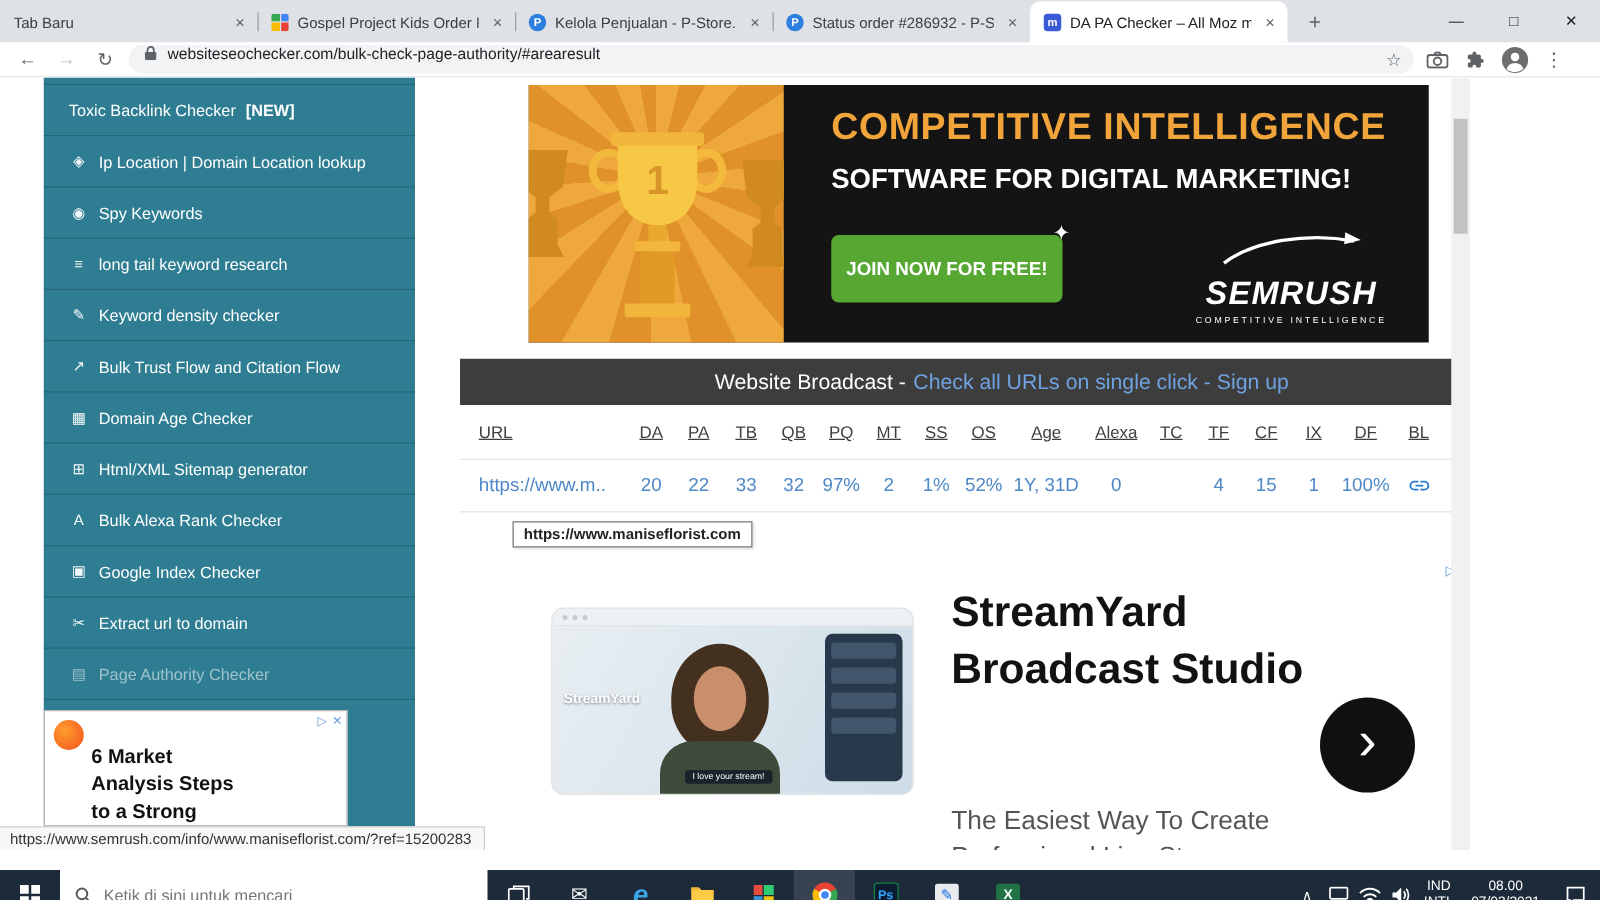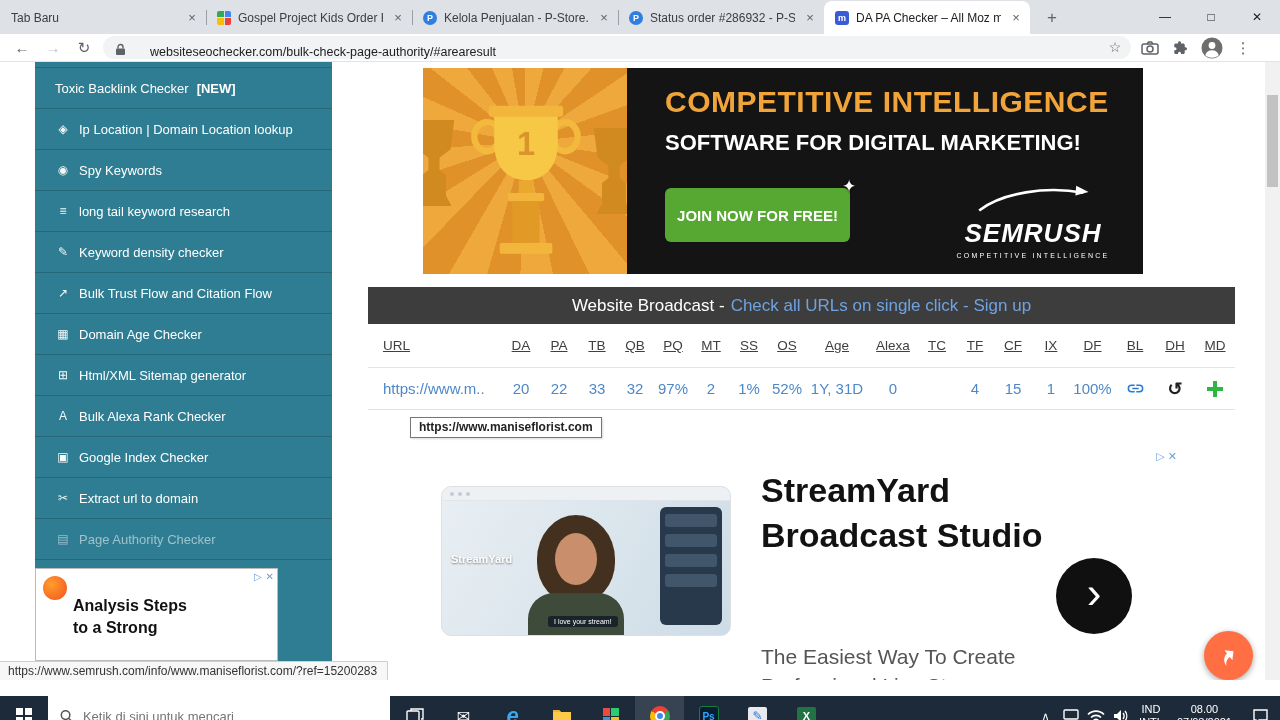--- a/index.html
+++ b/index.html
@@ -18,26 +18,26 @@
   .fav.pstore{background:#2f7fe0;border-radius:50%;color:#fff;font-size:9px;font-weight:bold;text-align:center;line-height:14px;}
   .fav.moz{background:#3b5bd6;color:#fff;font-size:9px;font-weight:bold;text-align:center;line-height:14px;}
   .newtab{width:28px;height:28px;margin:0 0 2px 8px;font-size:17px;color:#5f6368;display:flex;align-items:center;justify-content:center;}
   .wincontrols{position:absolute;right:0;top:0;height:34px;display:flex;}
   .winbtn{width:46px;display:flex;align-items:center;justify-content:center;font-size:12px;color:#202124;}
 
   
   .navbar{position:absolute;top:34px;left:0;right:0;height:28px;background:#fff;display:flex;align-items:center;gap:7px;padding:0 10px;border-bottom:1px solid #e1e3e6;}
   .nav-icon{width:24px;height:24px;display:flex;align-items:center;justify-content:center;font-size:15px;color:#5f6368;flex:0 0 auto;}
   .nav-icon.disabled{color:#bdc1c6;}
-  .addr{flex:1;max-width:1028px;height:23px;background:#f1f3f4;border-radius:12px;display:flex;align-items:flex-end;gap:24px;padding:0 4px 0 12px;font-size:12.5px;color:#202124;}
+  .addr{flex:1;max-width:1028px;height:23px;background:#f1f3f4;border-radius:12px;display:flex;align-items:flex-start;gap:8px;padding:0 4px 0 12px;font-size:12.5px;color:#202124;}
   .addr .url{flex:1;white-space:nowrap;overflow:hidden;}
   .addr .star{font-size:14px;}
 
   
-  .page{position:absolute;top:62px;left:0;width:1280px;height:618px;background:#fff;overflow:hidden;}
+  .page{position:absolute;top:62px;left:0;width:1176px;height:618px;background:#fff;overflow:hidden;}
 
   
   .sidebar{position:absolute;left:35px;top:0;width:297px;height:618px;background:#2e7d92;}
   .sb-spacer{height:6px;border-bottom:1px solid rgba(0,0,0,.18);}
   .sb-item{height:41px;display:flex;align-items:center;gap:8px;padding:0 12px 0 20px;border-bottom:1px solid rgba(0,0,0,.18);color:#fff;font-size:13px;cursor:pointer;}
   .sb-item .glyph{width:16px;text-align:center;font-size:12px;opacity:.95;flex:0 0 16px;}
   .sb-item .badge{font-weight:bold;}
   .sb-item.muted{color:#9fc2cc;}
   .sb-ad{position:absolute;left:0;top:506px;width:243px;height:93px;background:#fff;border:1px solid #bbb;z-index:2;}
   .sb-ad-x{position:absolute;right:3px;top:2px;font-size:10px;color:#6a9fd8;display:flex;gap:4px;}
@@ -257,20 +257,21 @@
       <span>Page Authority Checker</span>
     </div>
 
     <div class="sb-ad">
       <div class="sb-ad-x">
         <span>▷</span>
         <span>✕</span>
       </div>
       <div class="sb-ad-logo"></div>
       <div class="sb-ad-text">
+        <div>6 Market</div>
         <div>Analysis Steps</div>
         <div>to a Strong</div>
       </div>
     </div>
   </div>
 
   <div class="banner">
     <div class="banner-left">
       <div class="mini-trophy l"></div>
       <div class="mini-trophy r"></div>

